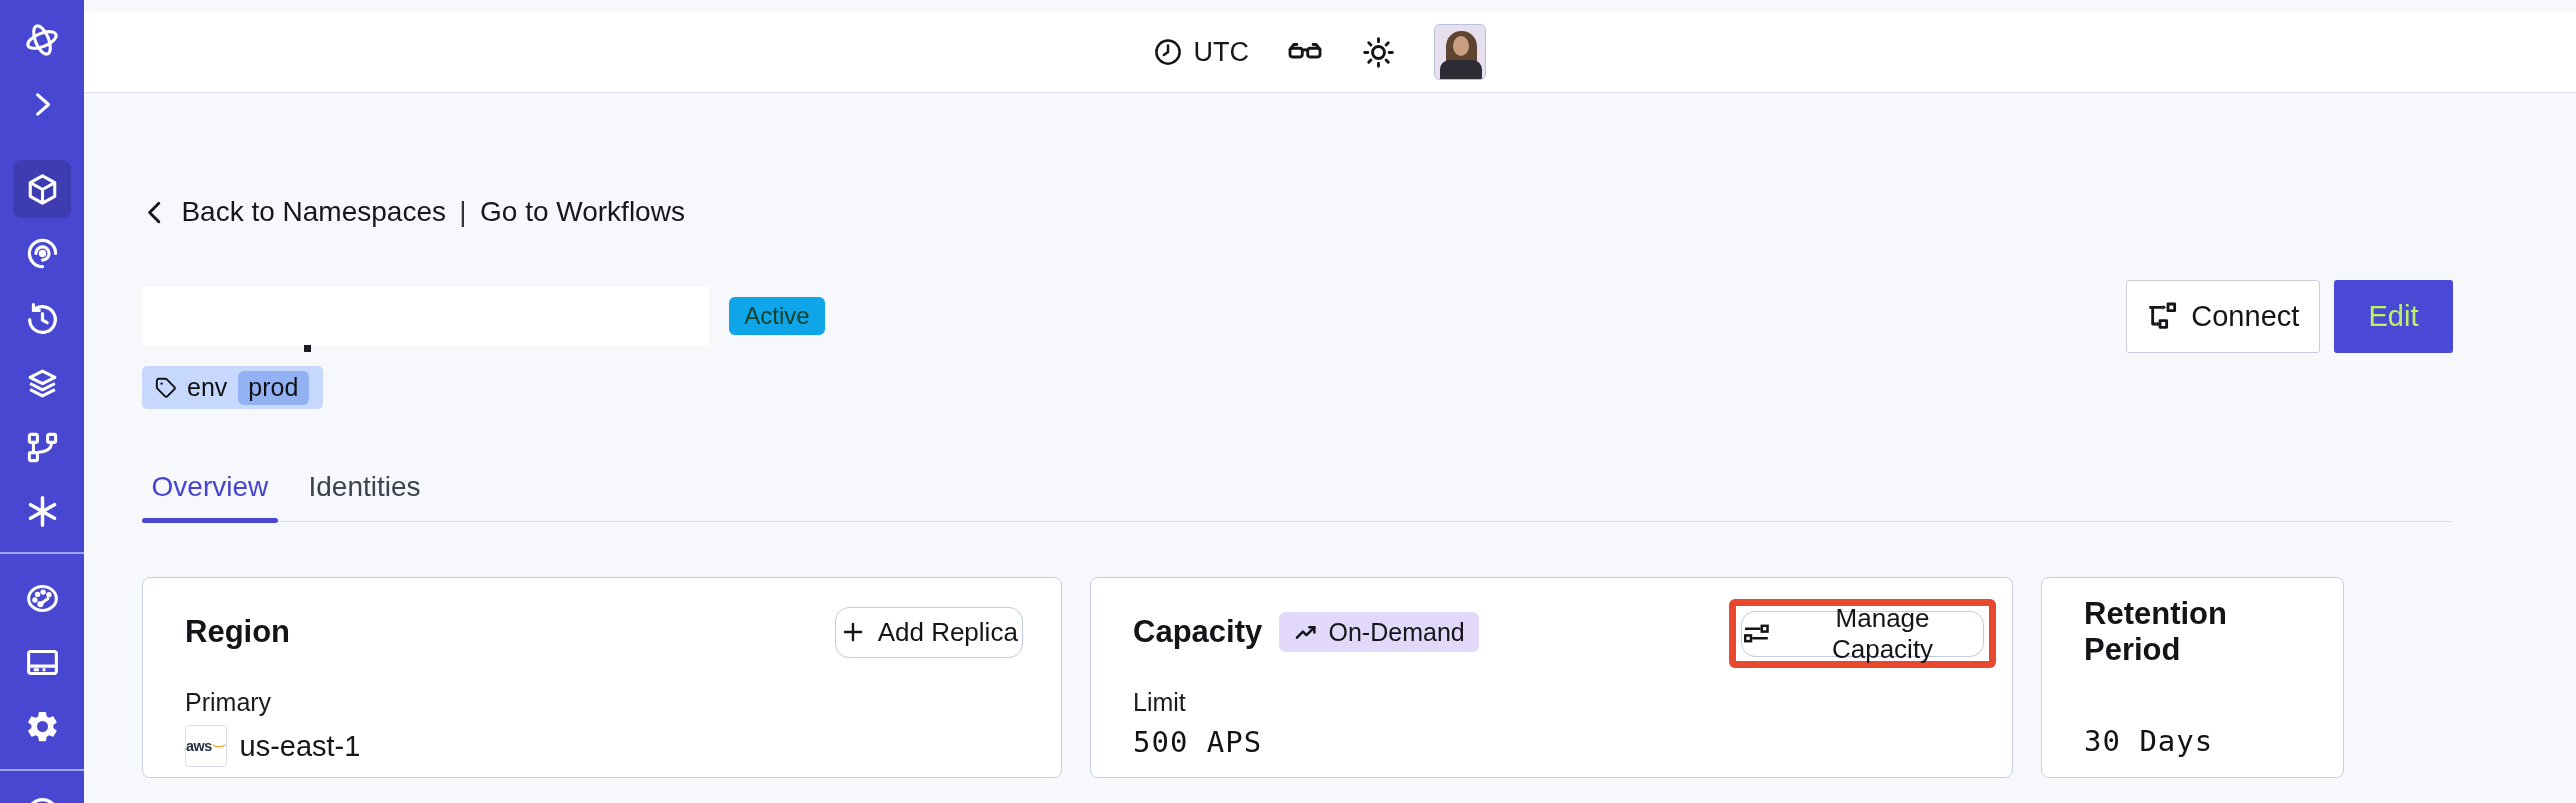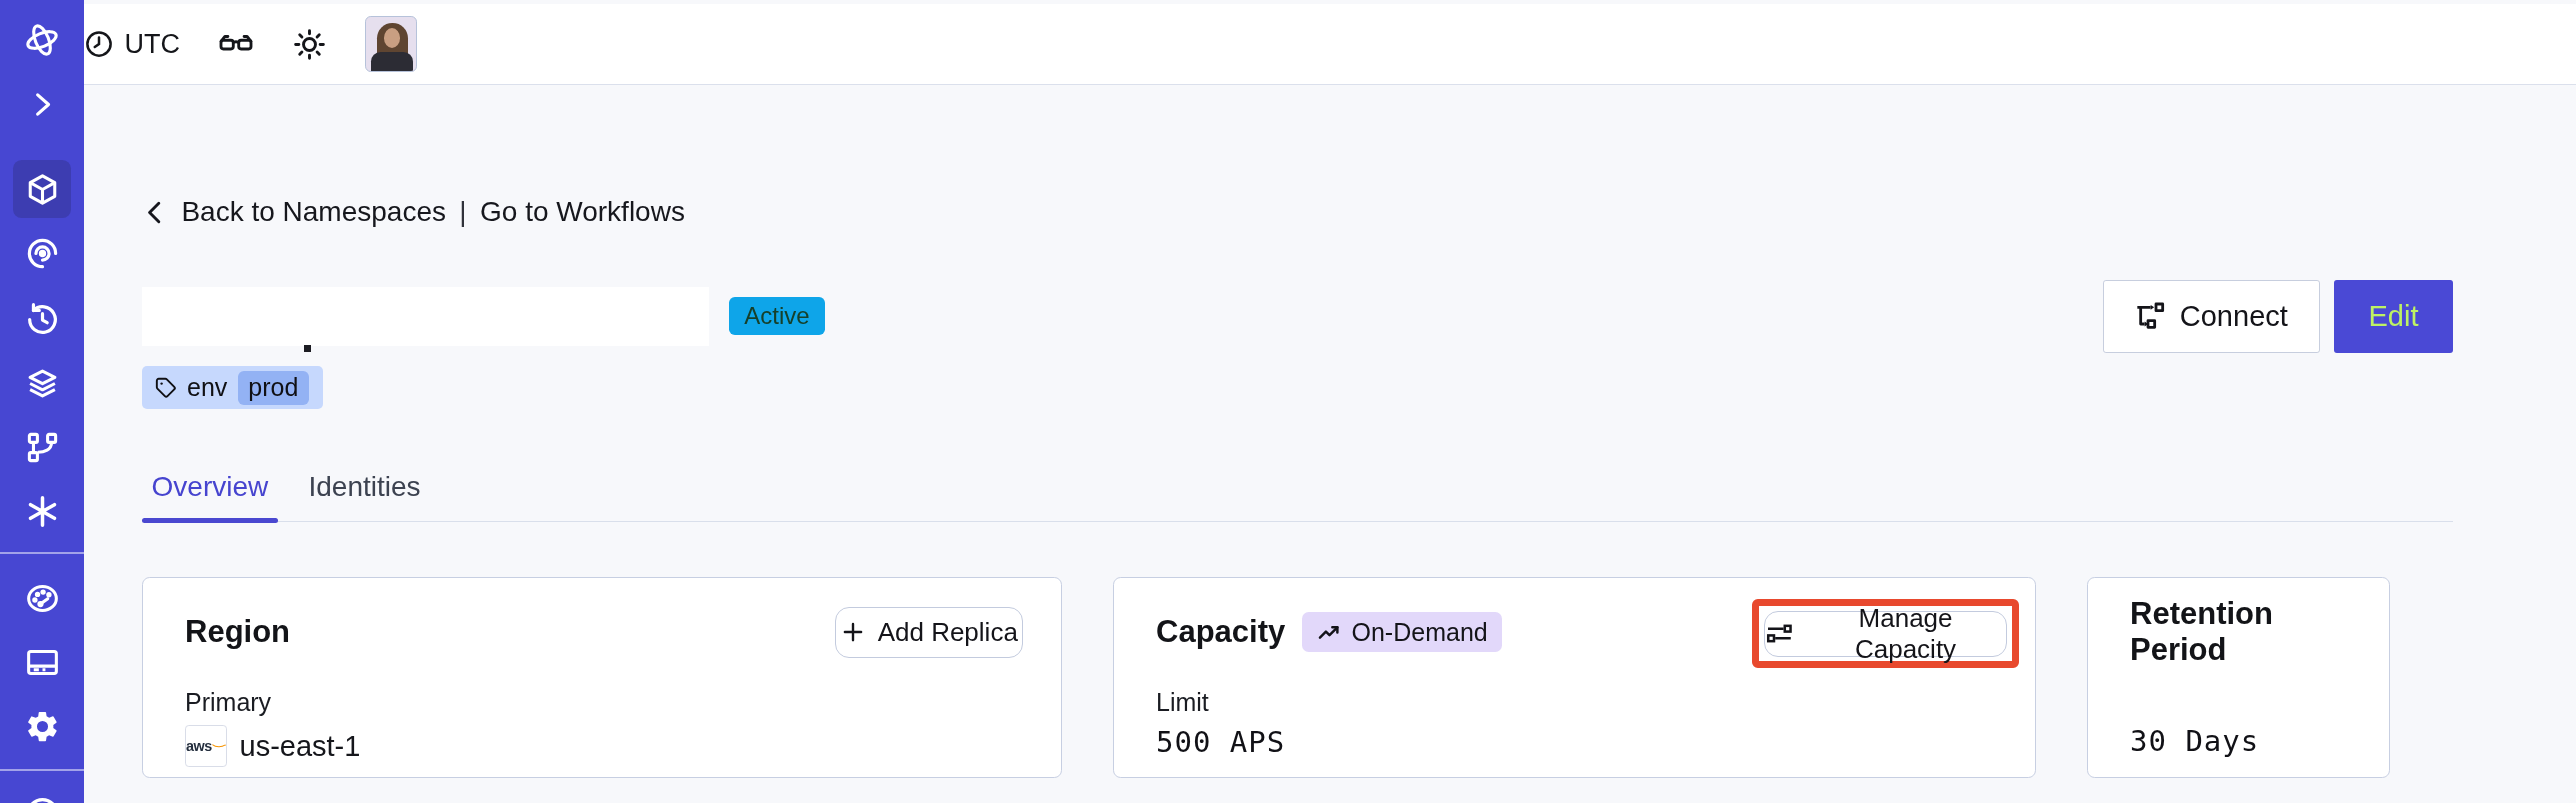--- a/index.html
+++ b/index.html
@@ -21,23 +21,23 @@
     color:#ffffff; border-radius:8.6px; cursor:pointer;
   }
   .nav-item.active { background:#3d3db1; }
   .side-divider {
     position:absolute; left:0; width:84px; height:1.9px;
     background:rgba(255,255,255,0.5);
   }
 
   
   .topbar {
-    position:absolute; left:84px; top:4px; width:2492px; height:81px;
+    position:absolute; left:84px; top:12px; width:2492px; height:81px;
     background:#ffffff; border-bottom:1.9px solid #dbe0ec;
-    display:flex; align-items:center; justify-content:flex-start;
+    display:flex; align-items:center; justify-content:center;
     gap:38px; padding-right:21px; z-index:10;
   }
   .tz-group { display:flex; align-items:center; gap:10.5px; font-size:27px; color:#15161a; cursor:pointer; }
   .avatar {
     width:52px; height:56px; border:1.9px solid #b6c2da; border-radius:5.8px;
     background:#e6dfee; position:relative; overflow:hidden; cursor:pointer;
   }
   .avatar .hair { position:absolute; left:10.5px; top:5.8px;  width:31px; height:46px; background:#5f4531; border-radius:15.3px 15.3px 9.6px 9.6px; }
   .avatar .face { position:absolute; left:18px; top:10.5px; width:16.3px; height:20px; background:#c99f82; border-radius:50%; }
   .avatar .shirt{ position:absolute; left:4.8px;  top:35px; width:42px; height:21px; background:#2c2c34; border-radius:9.6px 9.6px 0 0; }
@@ -59,40 +59,40 @@
     margin-left:20px; height:38px; display:inline-flex; align-items:center;
     padding:0 15.3px; border-radius:5.8px; background:#0ea5e9; color:#16402a;
     font-size:24px;
   }
   .title-actions { margin-left:auto; display:flex; gap:14.4px; }
   .btn {
     display:inline-flex; align-items:center; justify-content:center; gap:13.4px;
     background:#ffffff; border:1.9px solid #c7cede; border-radius:2.9px;
     font-size:29px; color:#141419; cursor:pointer; font-family:inherit;
   }
-  .btn-connect { width:217px; height:73px; }
+  .btn-connect { width:194px; height:73px; }
   .btn-edit { width:119px; height:73px; background:#4a49d5; border:none; color:#bef264; }
 
   .tag-row { margin-top:13.4px; }
   .tag-pill {
     display:inline-flex; align-items:center; gap:10.5px; height:43px;
     padding:0 14.4px 0 12.5px; background:#c6d8fd; border-radius:5px;
     font-size:25px; color:#101014; cursor:pointer;
   }
   .tag-chip { background:#93b2f4; border-radius:5.8px; padding:2.9px 10.5px; }
 
   .tabs { margin-top:49px; display:flex; gap:21px; border-bottom:1.9px solid #d9dfeb; }
   .tab { padding:12.5px 9.6px 18px; font-size:28px; color:#3c4250; cursor:pointer; position:relative; }
   .tab.active { color:#4644cf; font-weight:500; }
   .tab.active::after {
     content:""; position:absolute; left:0; right:0; bottom:-1.9px; height:4.8px;
     background:#4a48d0; border-radius:2.9px;
   }
 
-  .cards { margin-top:55px; display:flex; gap:51px; }
+  .cards { margin-top:55px; display:flex; gap:28px; }
   .card {
     height:201px; background:#ffffff; border:1.9px solid #c7cfe2; border-radius:7.7px;
     padding:0 38px 0 42px; position:relative;
   }
   .card-region    { width:920px; }
   .card-capacity  { width:923px; }
   .card-retention { width:303px; }
   .card-head { display:flex; align-items:center; margin-top:29px; height:51px; }
   .card-title { font-size:31px; font-weight:600; color:#131418; }
   .btn-small {

